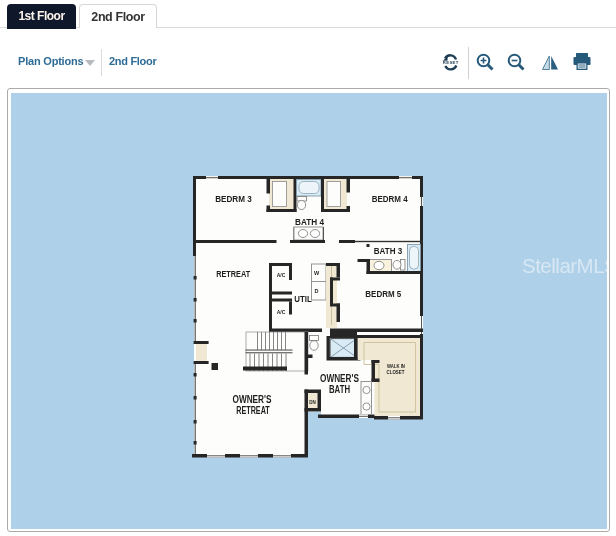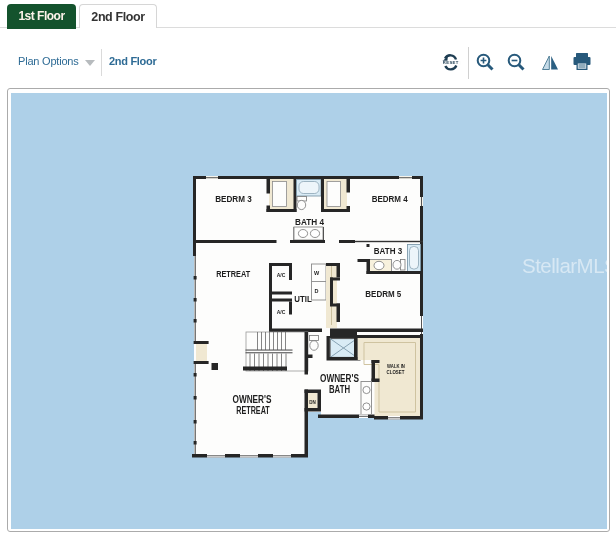--- a/index.html
+++ b/index.html
@@ -5,23 +5,23 @@
 html,body{margin:0;padding:0;width:616px;height:536px;background:#ffffff;font-family:"Liberation Sans",sans-serif;overflow:hidden;position:relative}
 .abs{position:absolute}
 </style>
 </head>
 <body>
 
 <div class="abs" style="left:0;top:0;width:616px;height:27px;border-bottom:1px solid #dcdcdc"></div>
 
 <div class="abs" style="left:79px;top:4px;width:76px;height:23px;background:#ffffff;border:1px solid #d6d6d6;border-bottom:none;border-radius:4px 4px 0 0;font-size:12.5px;font-weight:bold;color:#333;text-align:center;line-height:24px;letter-spacing:-0.4px">2nd Floor</div>
 
-<div class="abs" style="left:7px;top:4px;width:69px;height:25px;background:#14532d;border-radius:4px 4px 0 0;font-size:12px;font-weight:bold;color:#fdf3ea;text-align:center;line-height:25px;letter-spacing:-0.5px">1st Floor</div>
-
-<div class="abs" style="left:18px;top:55px;font-size:11px;font-weight:normal;color:#2e6b95;letter-spacing:-0.2px">Plan Options</div>
+<div class="abs" style="left:7px;top:4px;width:69px;height:25px;background:#0f172a;border-radius:4px 4px 0 0;font-size:12px;font-weight:bold;color:#fdf3ea;text-align:center;line-height:25px;letter-spacing:-0.5px">1st Floor</div>
+
+<div class="abs" style="left:18px;top:55px;font-size:11px;font-weight:bold;color:#2e6b95;letter-spacing:-0.2px">Plan Options</div>
 
 <div class="abs" style="left:85px;top:60px;width:0;height:0;border-left:5.5px solid transparent;border-right:5.5px solid transparent;border-top:6.5px solid #b7bbbe"></div>
 
 <div class="abs" style="left:101px;top:49px;width:1px;height:27px;background:#dadada"></div>
 
 <div class="abs" style="left:109px;top:55px;font-size:11px;font-weight:bold;color:#2e6b95;letter-spacing:-0.3px">2nd Floor</div>
 
 <svg class="abs" style="left:432px;top:45px" width="170" height="36" viewBox="432 45 170 36">
 
   <g stroke="#1e3d52" fill="none" stroke-width="2.4">

